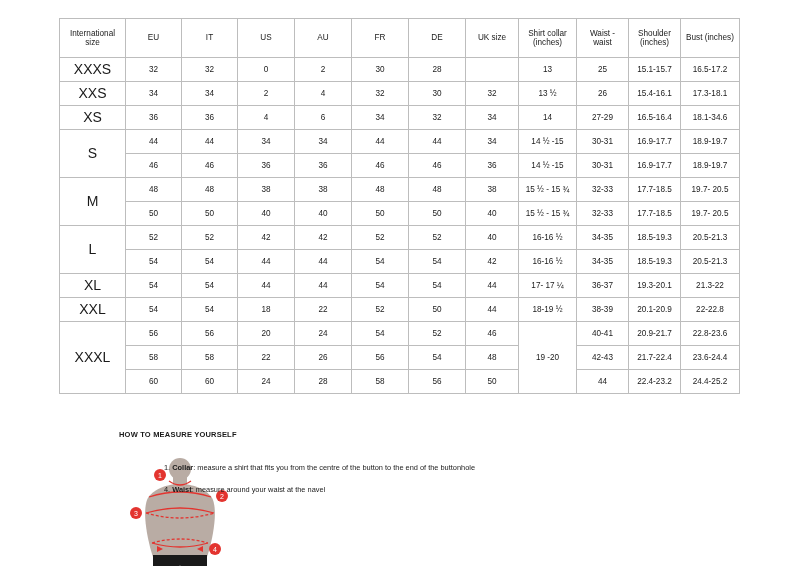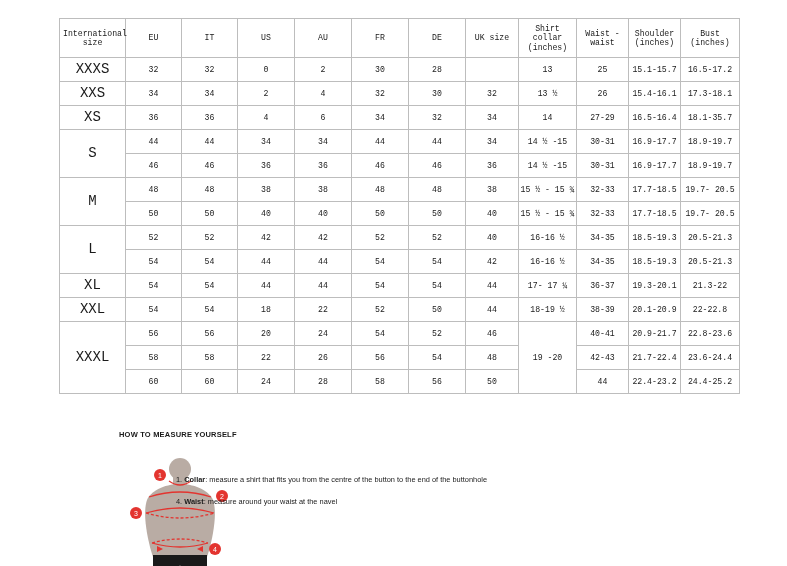--- a/index.html
+++ b/index.html
@@ -23,21 +23,20 @@
     width: 787px;
     height: 566px;
   }
 
   
   .table-wrap {
     position: absolute;
     left: 59px;
     top: 18px;
     width: 670px;
-    font-family: Liberation Mono, monospace;
   }
   table.size-table {
     border-collapse: collapse;
     width: 670px;
     table-layout: fixed;
   }
   table.size-table td,
   table.size-table th {
     border: 1px solid #bdbdbd;
     font-size: 8.2px;
@@ -186,21 +185,21 @@
             <td>36</td>
             <td>36</td>
             <td>4</td>
             <td>6</td>
             <td>34</td>
             <td>32</td>
             <td>34</td>
             <td>14</td>
             <td>27-29</td>
             <td>16.5-16.4</td>
-            <td>18.1-35.7</td>
+            <td>18.1-34.6</td>
           </tr>
           <tr>
             <td class="first-col" rowspan="2">S</td>
             <td>44</td>
             <td>44</td>
             <td>34</td>
             <td>34</td>
             <td>44</td>
             <td>44</td>
             <td>34</td>
@@ -379,21 +378,21 @@
           <circle cx="103" cy="45" r="6" fill="#e3342f"></circle>
           <text x="103" y="47.8" font-family="Liberation Sans, sans-serif" font-size="7" fill="#ffffff" text-anchor="middle">2</text>
           <circle cx="17" cy="62" r="6" fill="#e3342f"></circle>
           <text x="17" y="64.8" font-family="Liberation Sans, sans-serif" font-size="7" fill="#ffffff" text-anchor="middle">3</text>
           <circle cx="96" cy="98" r="6" fill="#e3342f"></circle>
           <text x="96" y="100.8" font-family="Liberation Sans, sans-serif" font-size="7" fill="#ffffff" text-anchor="middle">4</text>
         </svg>
       </div>
 
       <div class="instructions">
-        <ol id="instruction-list" style="list-style:none; padding-left:0; margin:12px;">
+        <ol id="instruction-list" style="list-style:none; padding-left:0; margin:0;">
             <li><span>1.</span> <b>Collar</b><span>: measure a shirt that fits you from the centre of the button to the end of the buttonhole</span></li>
             <li><span>4.</span> <b>Waist</b><span>: measure around your waist at the navel</span></li>
           </ol>
       </div>
 
     </div>
   </div>
 
 </div>
 

